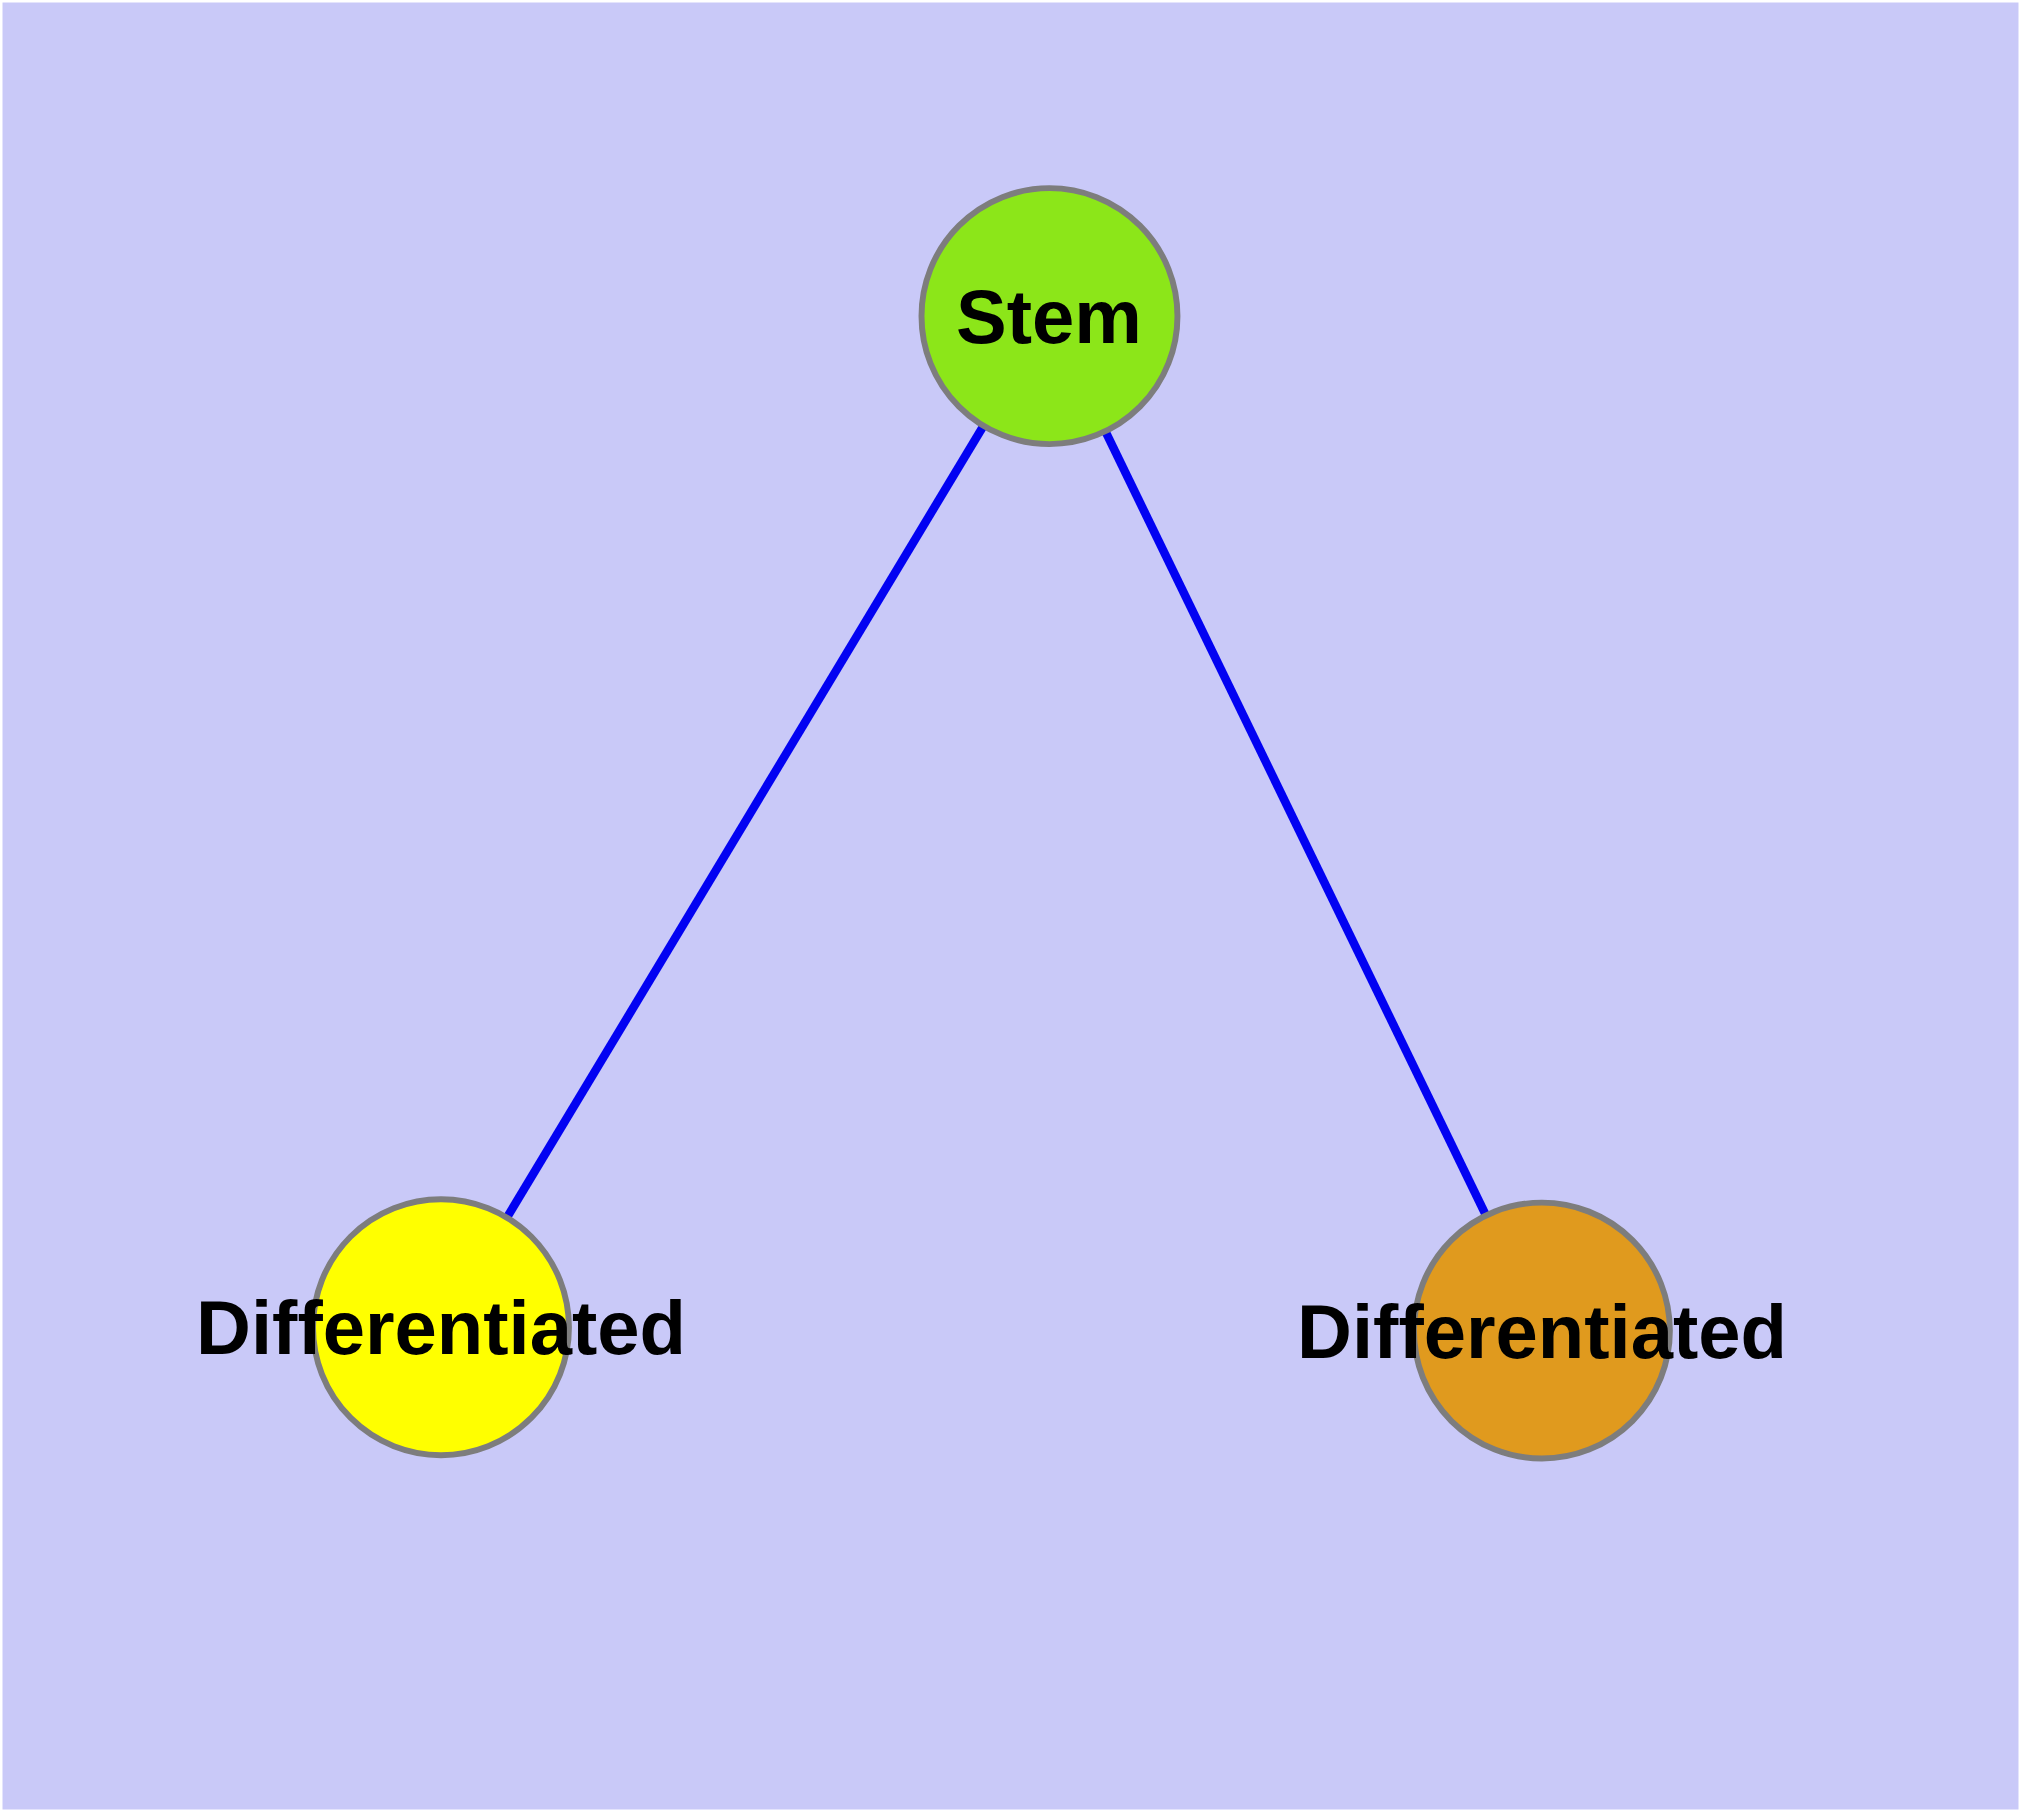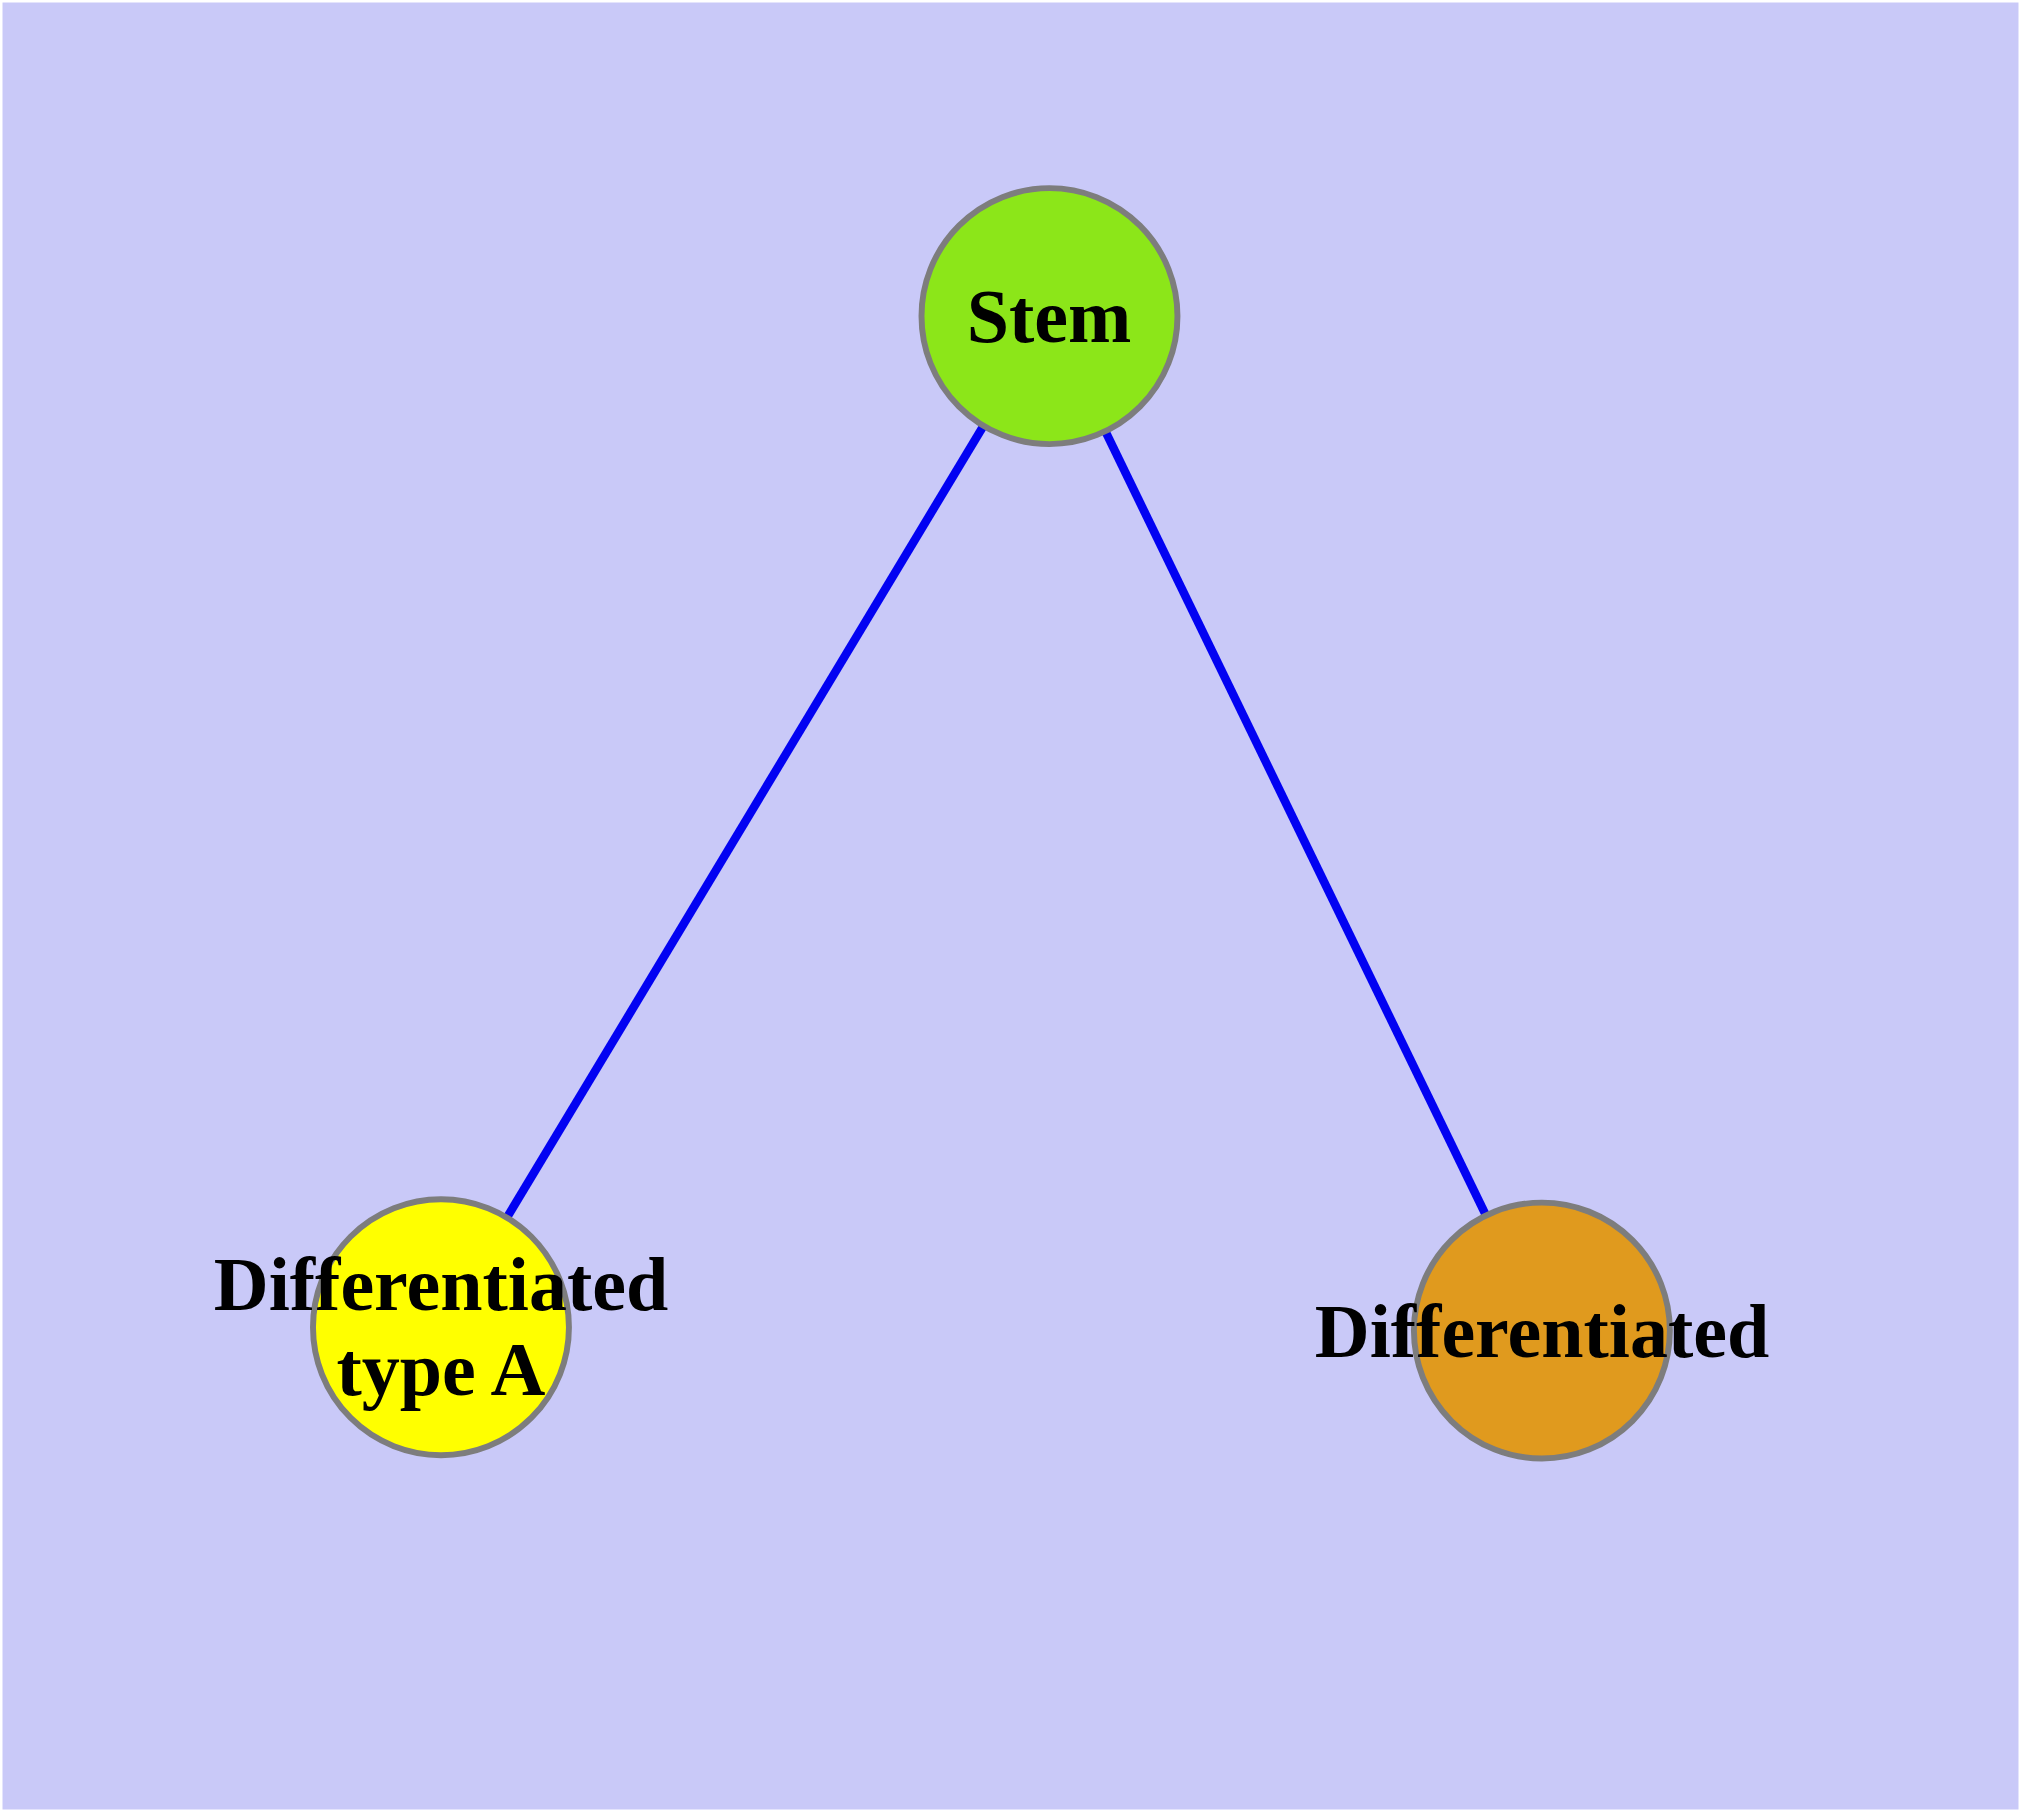--- a/index.html
+++ b/index.html
@@ -4,21 +4,21 @@
 <style>
   html, body {
     margin: 0;
     padding: 0;
   }
   .canvas {
     position: relative;
     width: 2021px;
     height: 1812px;
     overflow: hidden;
-    font-family: Liberation Serif, serif;
+    font-family: Liberation Sans, sans-serif;
   }
   .canvas svg {
     position: absolute;
     left: 0;
     top: 0;
   }
   .node-label {
     position: absolute;
     transform: translate(-50%, -50%);
     text-align: center;
@@ -42,20 +42,19 @@
     <circle cx="520" cy="1566" r="151" fill="#ffff00" stroke="#7d7d7d" stroke-width="7"></circle>
     <circle cx="1819" cy="1570" r="151" fill="#e09a1e" stroke="#7d7d7d" stroke-width="7"></circle>
   </svg>
 
   <div class="node-label" style="left: 1049px; top: 316px; color: rgb(0, 0, 0);">
     <span>Stem</span>
   </div>
 
   <div class="node-label" style="left: 441px; top: 1327px; color: rgb(0, 0, 0);">
     <span>Differentiated</span>
-    <span>type A</span>
   </div>
 
   <div class="node-label" style="left: 1542px; top: 1331px; color: rgb(0, 0, 0);">
     <span>Differentiated</span>
   </div>
 </div>
 
 
 </body></html>

